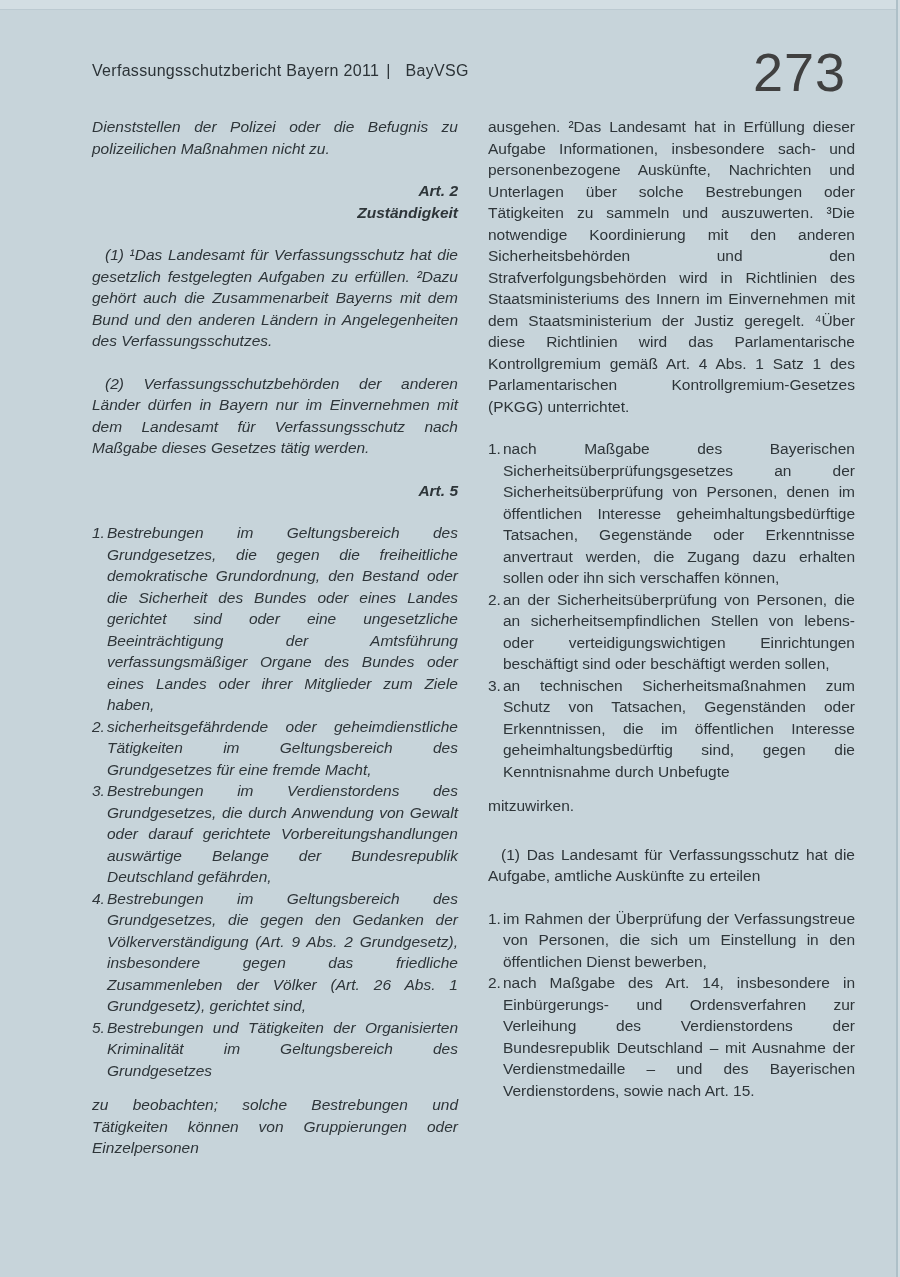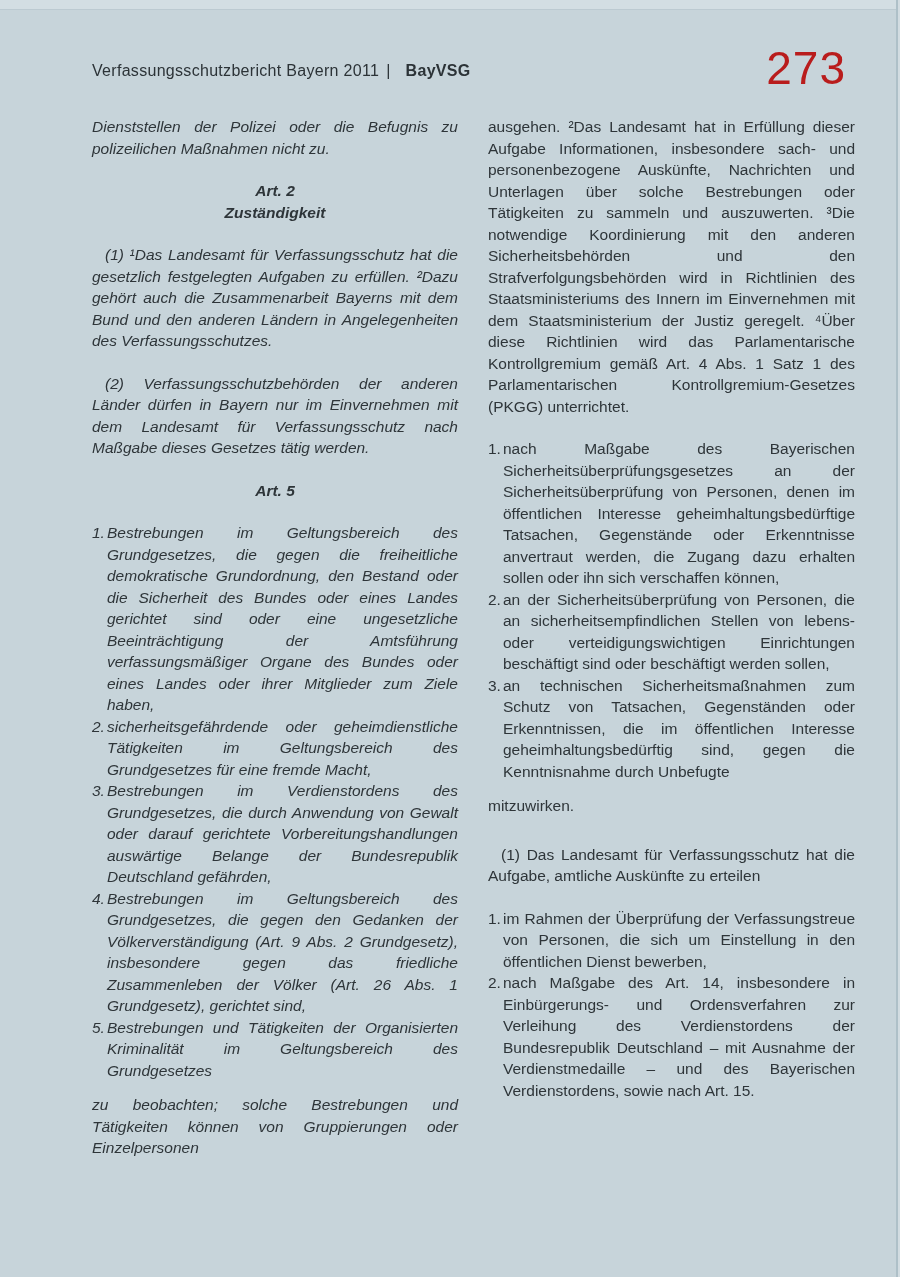--- a/index.html
+++ b/index.html
@@ -25,38 +25,38 @@
     position:absolute; top:0; right:2px; width:2px; height:100%;
     background:#aec0c8;
   }
   
   .running-head {
     position:absolute; left:92px; top:61px;
     font-size:16px; line-height:20px; color:#2c3337; letter-spacing:0.3px;
     text-align:left;
   }
   .running-head .sep { margin:0 7px; }
-  .running-head .bold { font-weight:700;padding-left:8px; }
+  .running-head .bold { font-weight:400;padding-left:8px; }
   .page-number {
     position:absolute; top:45px; right:54px;
-    font-size:46px; line-height:1; color:#b91c1c; letter-spacing:1px;
+    font-size:54px; line-height:1; color:#404040; letter-spacing:1px;
   }
   
   .col {
     position:absolute; top:116px;
     font-size:15.5px; line-height:21.5px; color:#2e3539;
     text-align:justify;
     hyphens:auto; -webkit-hyphens:auto;
   }
   .col-left  { left:92px;  width:366px;font-style:italic; }
   .col-right { left:488px; width:367px; }
   .col p { margin:0 0 21px; }
   p.ind { text-indent:13px; }
   .art-heading { font-weight:700; margin:21px 0; }
-  .art-heading div { text-align:center; }
+  .art-heading div { text-align:right; }
   .law-list { list-style:none; margin:13px 0; padding:0; }
   .law-list li { position:relative; padding-left:15px; }
   .law-list .marker { position:absolute; left:0; top:0; }
   .gap-after-big { margin-bottom:27px !important; }
 </style>
 </head>
 <body>
 
 <div class="page">
 

